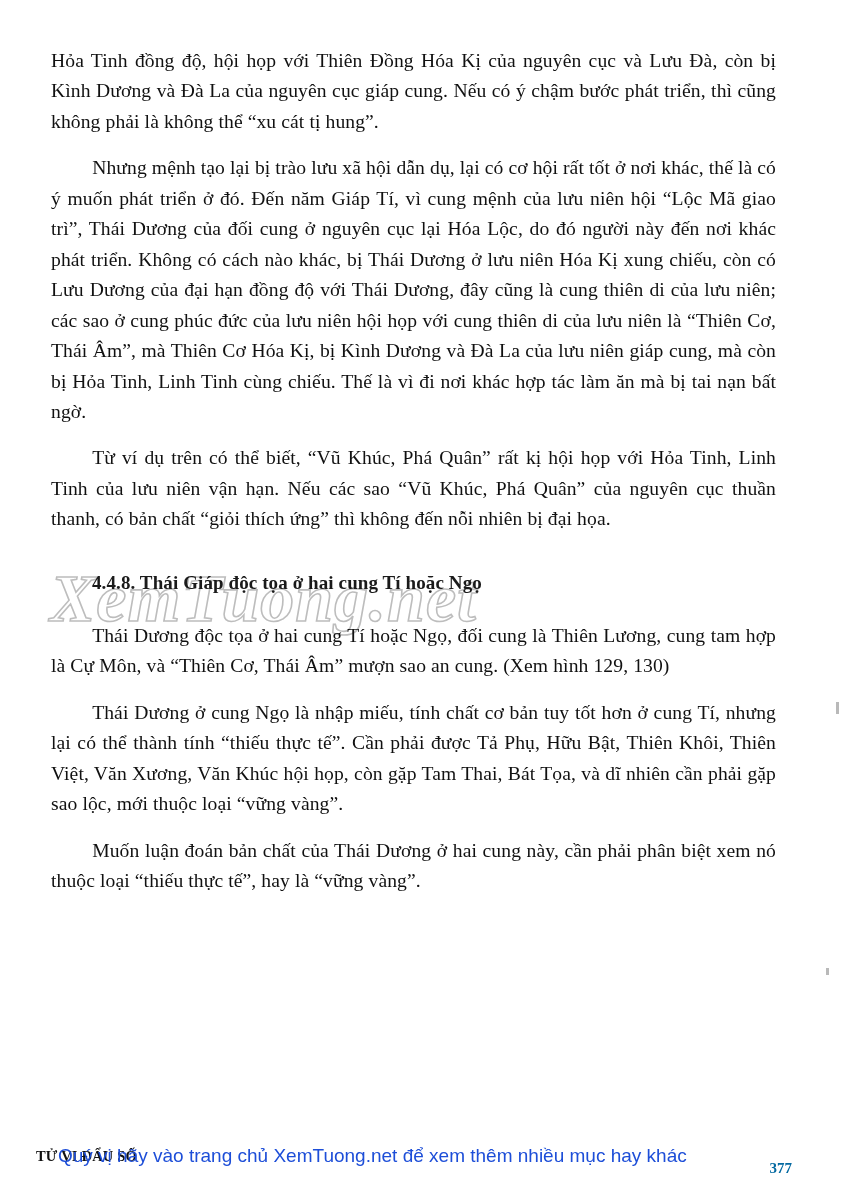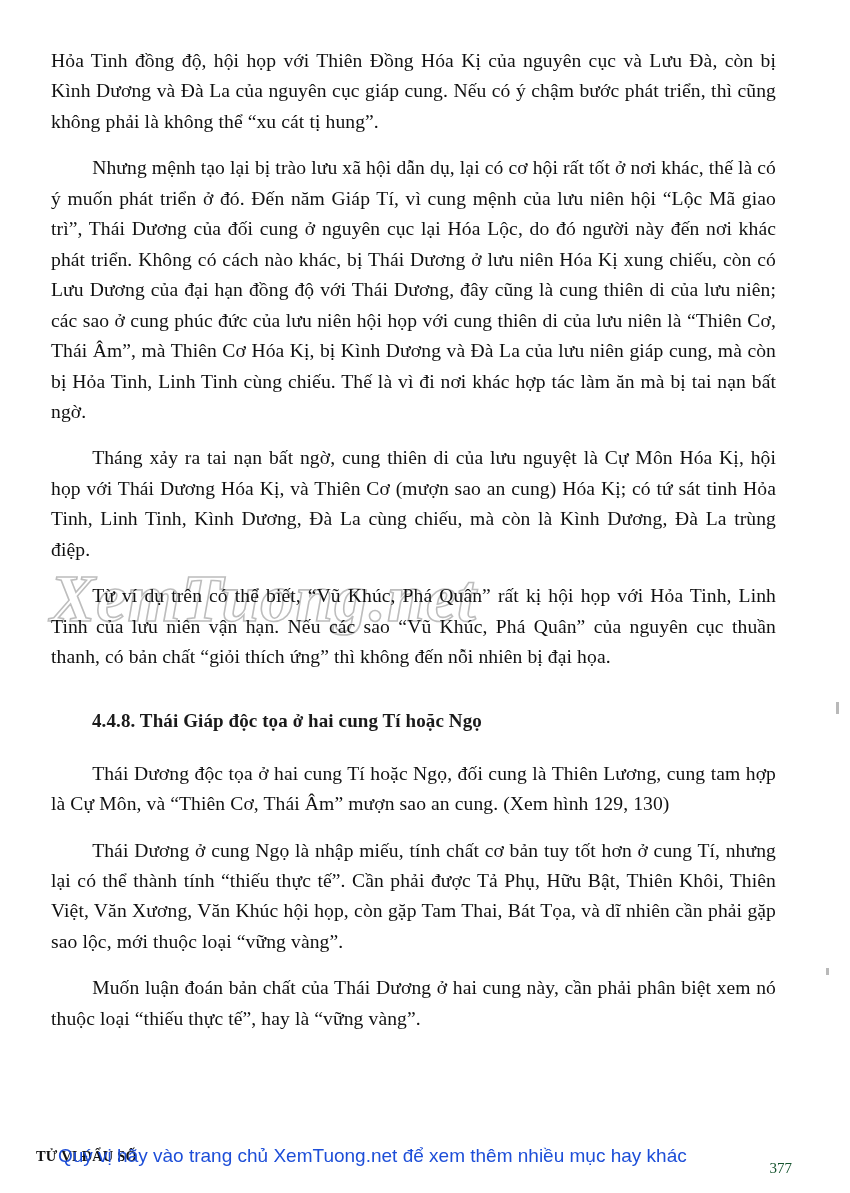--- a/index.html
+++ b/index.html
@@ -90,22 +90,22 @@
     letter-spacing: 0.2px;
     color: #111;
     text-align: right;
   }
   .footer-page {
     position: absolute;
     right: 58px;
     bottom: 2px;
     font-family: "Liberation Serif", serif;
     font-size: 15px;
-    font-weight: normal;
-    color: #14532d;
+    font-weight: bold;
+    color: #0369a1;
   }
   .footer-promo {
     position: absolute;
     left: 58px;
     right: 30px;
     bottom: 12px;
     text-align: left;
     font-family: "Liberation Sans", sans-serif;
     font-size: 19px;
     color: #1d4ed8;
@@ -126,21 +126,20 @@
 
 <div class="page">
 
   <div class="watermark">
     <div class="wm-text">XemTuong.net</div>
   </div>
 
   <div class="text-block">
     <p>Hỏa Tinh đồng độ, hội họp với Thiên Đồng Hóa Kị của nguyên cục và Lưu Đà, còn bị Kình Dương và Đà La của nguyên cục giáp cung. Nếu có ý chậm bước phát triển, thì cũng không phải là không thể “xu cát tị hung”.</p>
     <p class="indent">Nhưng mệnh tạo lại bị trào lưu xã hội dẫn dụ, lại có cơ hội rất tốt ở nơi khác, thế là có ý muốn phát triển ở đó. Đến năm Giáp Tí, vì cung mệnh của lưu niên hội “Lộc Mã giao trì”, Thái Dương của đối cung ở nguyên cục lại Hóa Lộc, do đó người này đến nơi khác phát triển. Không có cách nào khác, bị Thái Dương ở lưu niên Hóa Kị xung chiếu, còn có Lưu Dương của đại hạn đồng độ với Thái Dương, đây cũng là cung thiên di của lưu niên; các sao ở cung phúc đức của lưu niên hội họp với cung thiên di của lưu niên là “Thiên Cơ, Thái Âm”, mà Thiên Cơ Hóa Kị, bị Kình Dương và Đà La của lưu niên giáp cung, mà còn bị Hỏa Tinh, Linh Tinh cùng chiếu. Thế là vì đi nơi khác hợp tác làm ăn mà bị tai nạn bất ngờ.</p>
-    <p class="indent">Tháng xảy ra tai nạn bất ngờ, cung thiên di của lưu nguyệt là Cự Môn Hóa Kị, hội họp với Thái Dương Hóa Kị, và Thiên Cơ (mượn sao an cung) Hóa Kị; có tứ sát tinh Hỏa Tinh, Linh Tinh, Kình Dương, Đà La cùng chiếu, mà còn là Kình Dương, Đà La trùng điệp.</p>
     <p class="indent">Từ ví dụ trên có thể biết, “Vũ Khúc, Phá Quân” rất kị hội họp với Hỏa Tinh, Linh Tinh của lưu niên vận hạn. Nếu các sao “Vũ Khúc, Phá Quân” của nguyên cục thuần thanh, có bản chất “giỏi thích ứng” thì không đến nỗi nhiên bị đại họa.</p>
   </div>
 
   <div class="section-heading">4.4.8. Thái Giáp độc tọa ở hai cung Tí hoặc Ngọ</div>
 
   <div class="text-block">
     <p class="indent">Thái Dương độc tọa ở hai cung Tí hoặc Ngọ, đối cung là Thiên Lương, cung tam hợp là Cự Môn, và “Thiên Cơ, Thái Âm” mượn sao an cung. (Xem hình 129, 130)</p>
     <p class="indent">Thái Dương ở cung Ngọ là nhập miếu, tính chất cơ bản tuy tốt hơn ở cung Tí, nhưng lại có thể thành tính “thiếu thực tế”. Cần phải được Tả Phụ, Hữu Bật, Thiên Khôi, Thiên Việt, Văn Xương, Văn Khúc hội họp, còn gặp Tam Thai, Bát Tọa, và dĩ nhiên cần phải gặp sao lộc, mới thuộc loại “vững vàng”.</p>
     <p class="indent">Muốn luận đoán bản chất của Thái Dương ở hai cung này, cần phải phân biệt xem nó thuộc loại “thiếu thực tế”, hay là “vững vàng”.</p>
   </div>

